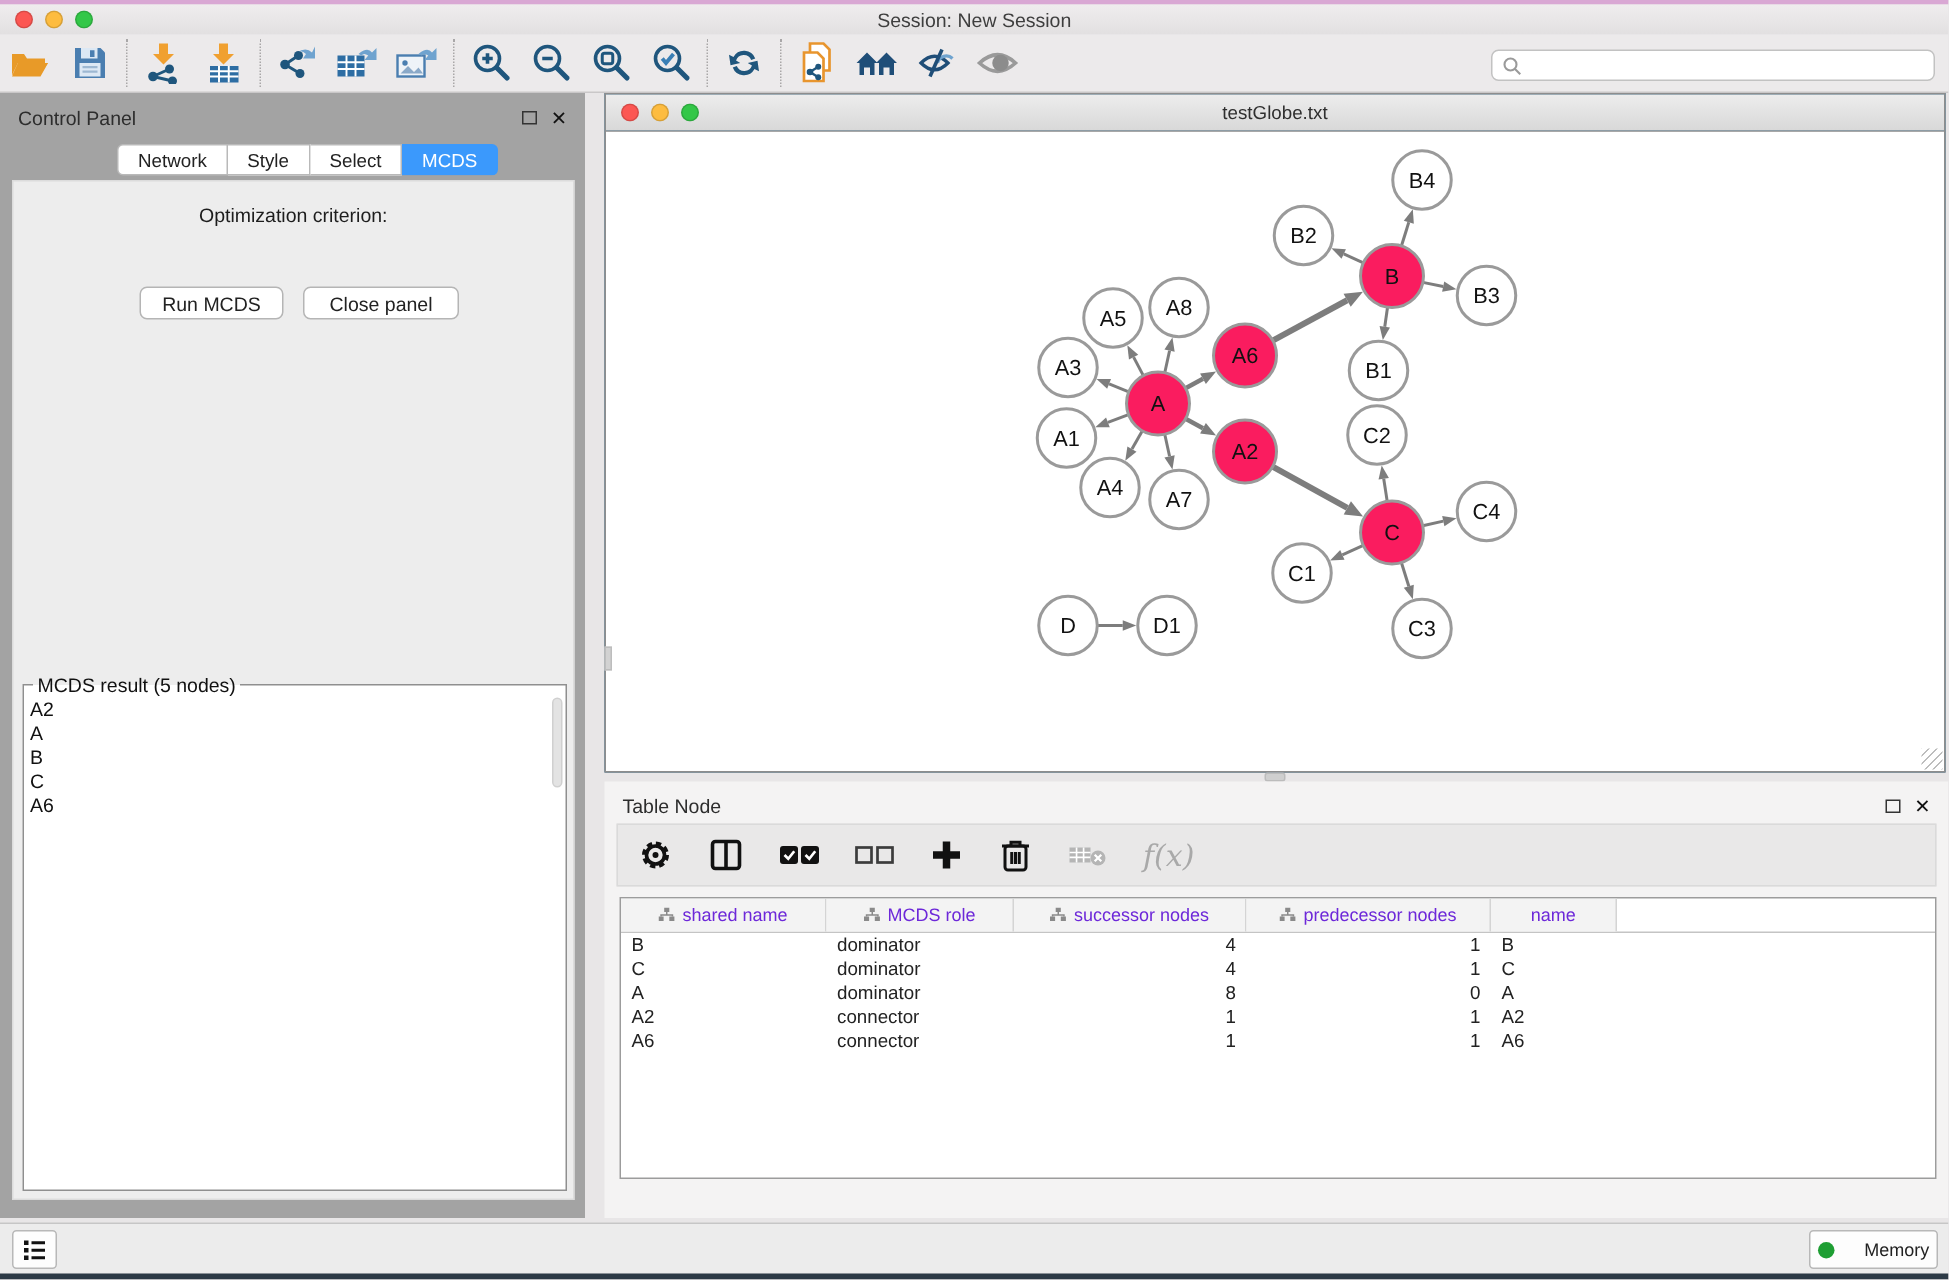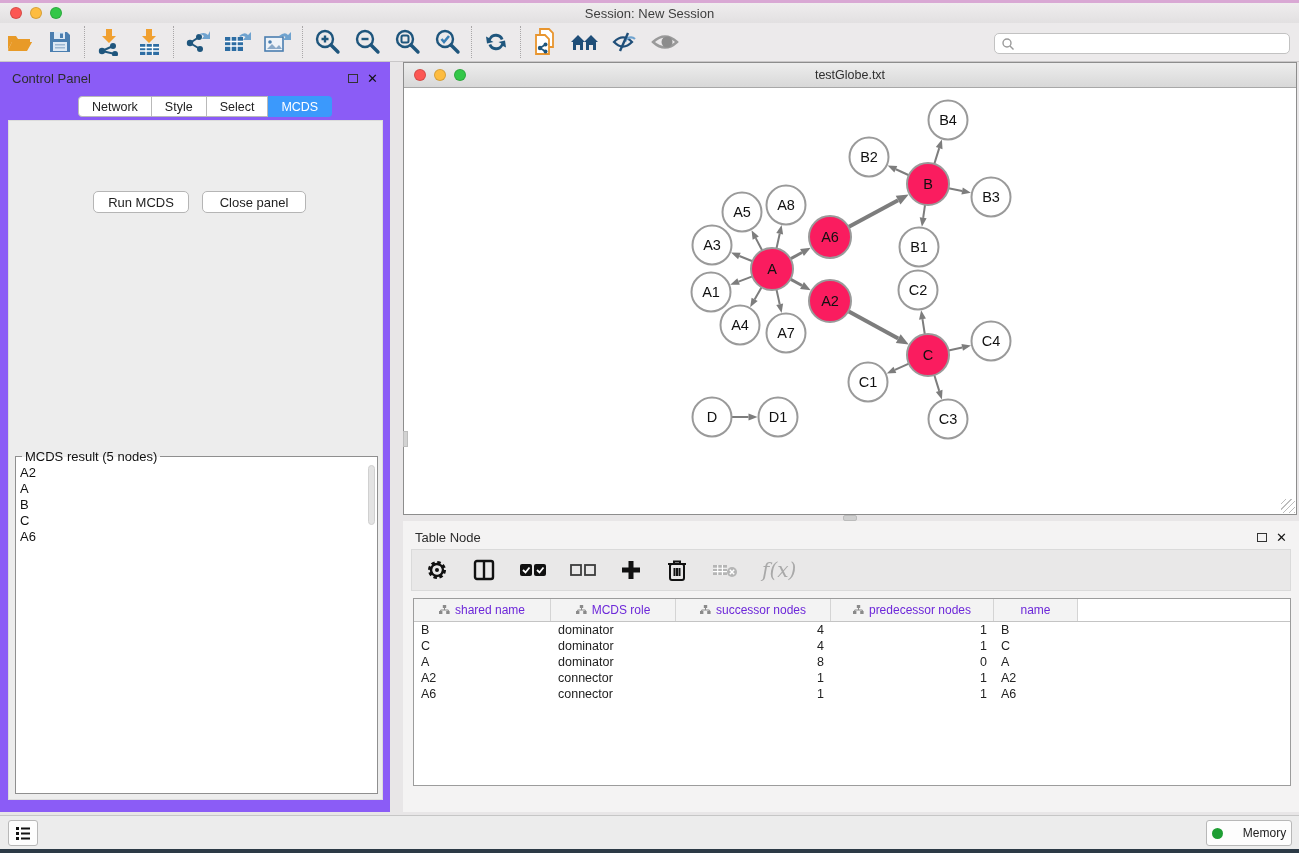--- a/index.html
+++ b/index.html
@@ -14,21 +14,21 @@
   .lights { display:flex; gap:8px; position:absolute; left:10px; top:50%; transform:translateY(-50%); }
   .light { width:12px; height:12px; border-radius:50%; border:1px solid rgba(0,0,0,.15); }
 
   #toolbar { left:0; top:23px; width:1299px; height:39px; background:#eceaeb; border-bottom:1px solid #c9c7c8; display:flex; align-items:center; }
   .tb-icon { width:40px; height:34px; display:flex; align-items:center; justify-content:center; }
   .tb-sep { width:1px; height:32px; border-left:1px dotted #a9a7a8; margin:0 4px; }
   #search-box { position:absolute; right:9px; top:33px; width:296px; height:21px; background:#fff; border:1px solid #c2c2c2; border-radius:5px; display:flex; align-items:center; padding-left:5px; }
   #search-box input { border:none; outline:none; flex:1; font-size:12px; background:transparent; }
 
   
-  #control-panel { left:0; top:62px; width:390px; height:750px; background:#8b5cf6; }
+  #control-panel { left:0; top:62px; width:390px; height:750px; background:#a3a3a3; }
   .panel-head { height:32px; display:flex; align-items:center; padding:0 12px; }
   .panel-head .ph-title { font-size:13px; color:#2d2d2d; }
   .panel-head .ph-btns { margin-left:auto; display:flex; gap:9px; align-items:center; }
   .float-glyph { width:10px; height:9px; border:1.5px solid #333; display:inline-block; }
   .close-glyph { font-size:13px; font-weight:bold; color:#111; line-height:1; }
 
   #cp-tabs { position:absolute; left:78px; top:34px; display:flex; }
   .cp-tab { height:21px; padding:0 13px; background:#fff; border:1px solid #b9b9b9; border-left:none; display:flex; align-items:center; font-size:12.5px; }
   .cp-tab:first-child { border-left:1px solid #b9b9b9; border-radius:4px 0 0 4px; }
   .cp-tab:last-child { border-radius:0 4px 4px 0; }
@@ -244,20 +244,21 @@
       <span class="close-glyph">✕</span>
     </span>
   </div>
   <div id="cp-tabs">
     <div class="cp-tab">Network</div>
     <div class="cp-tab">Style</div>
     <div class="cp-tab">Select</div>
     <div class="cp-tab active">MCDS</div>
   </div>
   <div id="cp-inner">
+    <div id="opt-label">Optimization criterion:</div>
     <div class="cp-btn" id="run-btn">Run MCDS</div>
     <div class="cp-btn" id="close-btn">Close panel</div>
     <div id="result-box">
       <span id="result-legend">MCDS result (5 nodes)</span>
       <div id="result-list">
           <div class="result-item">A2</div>
           <div class="result-item">A</div>
           <div class="result-item">B</div>
           <div class="result-item">C</div>
           <div class="result-item">A6</div>

